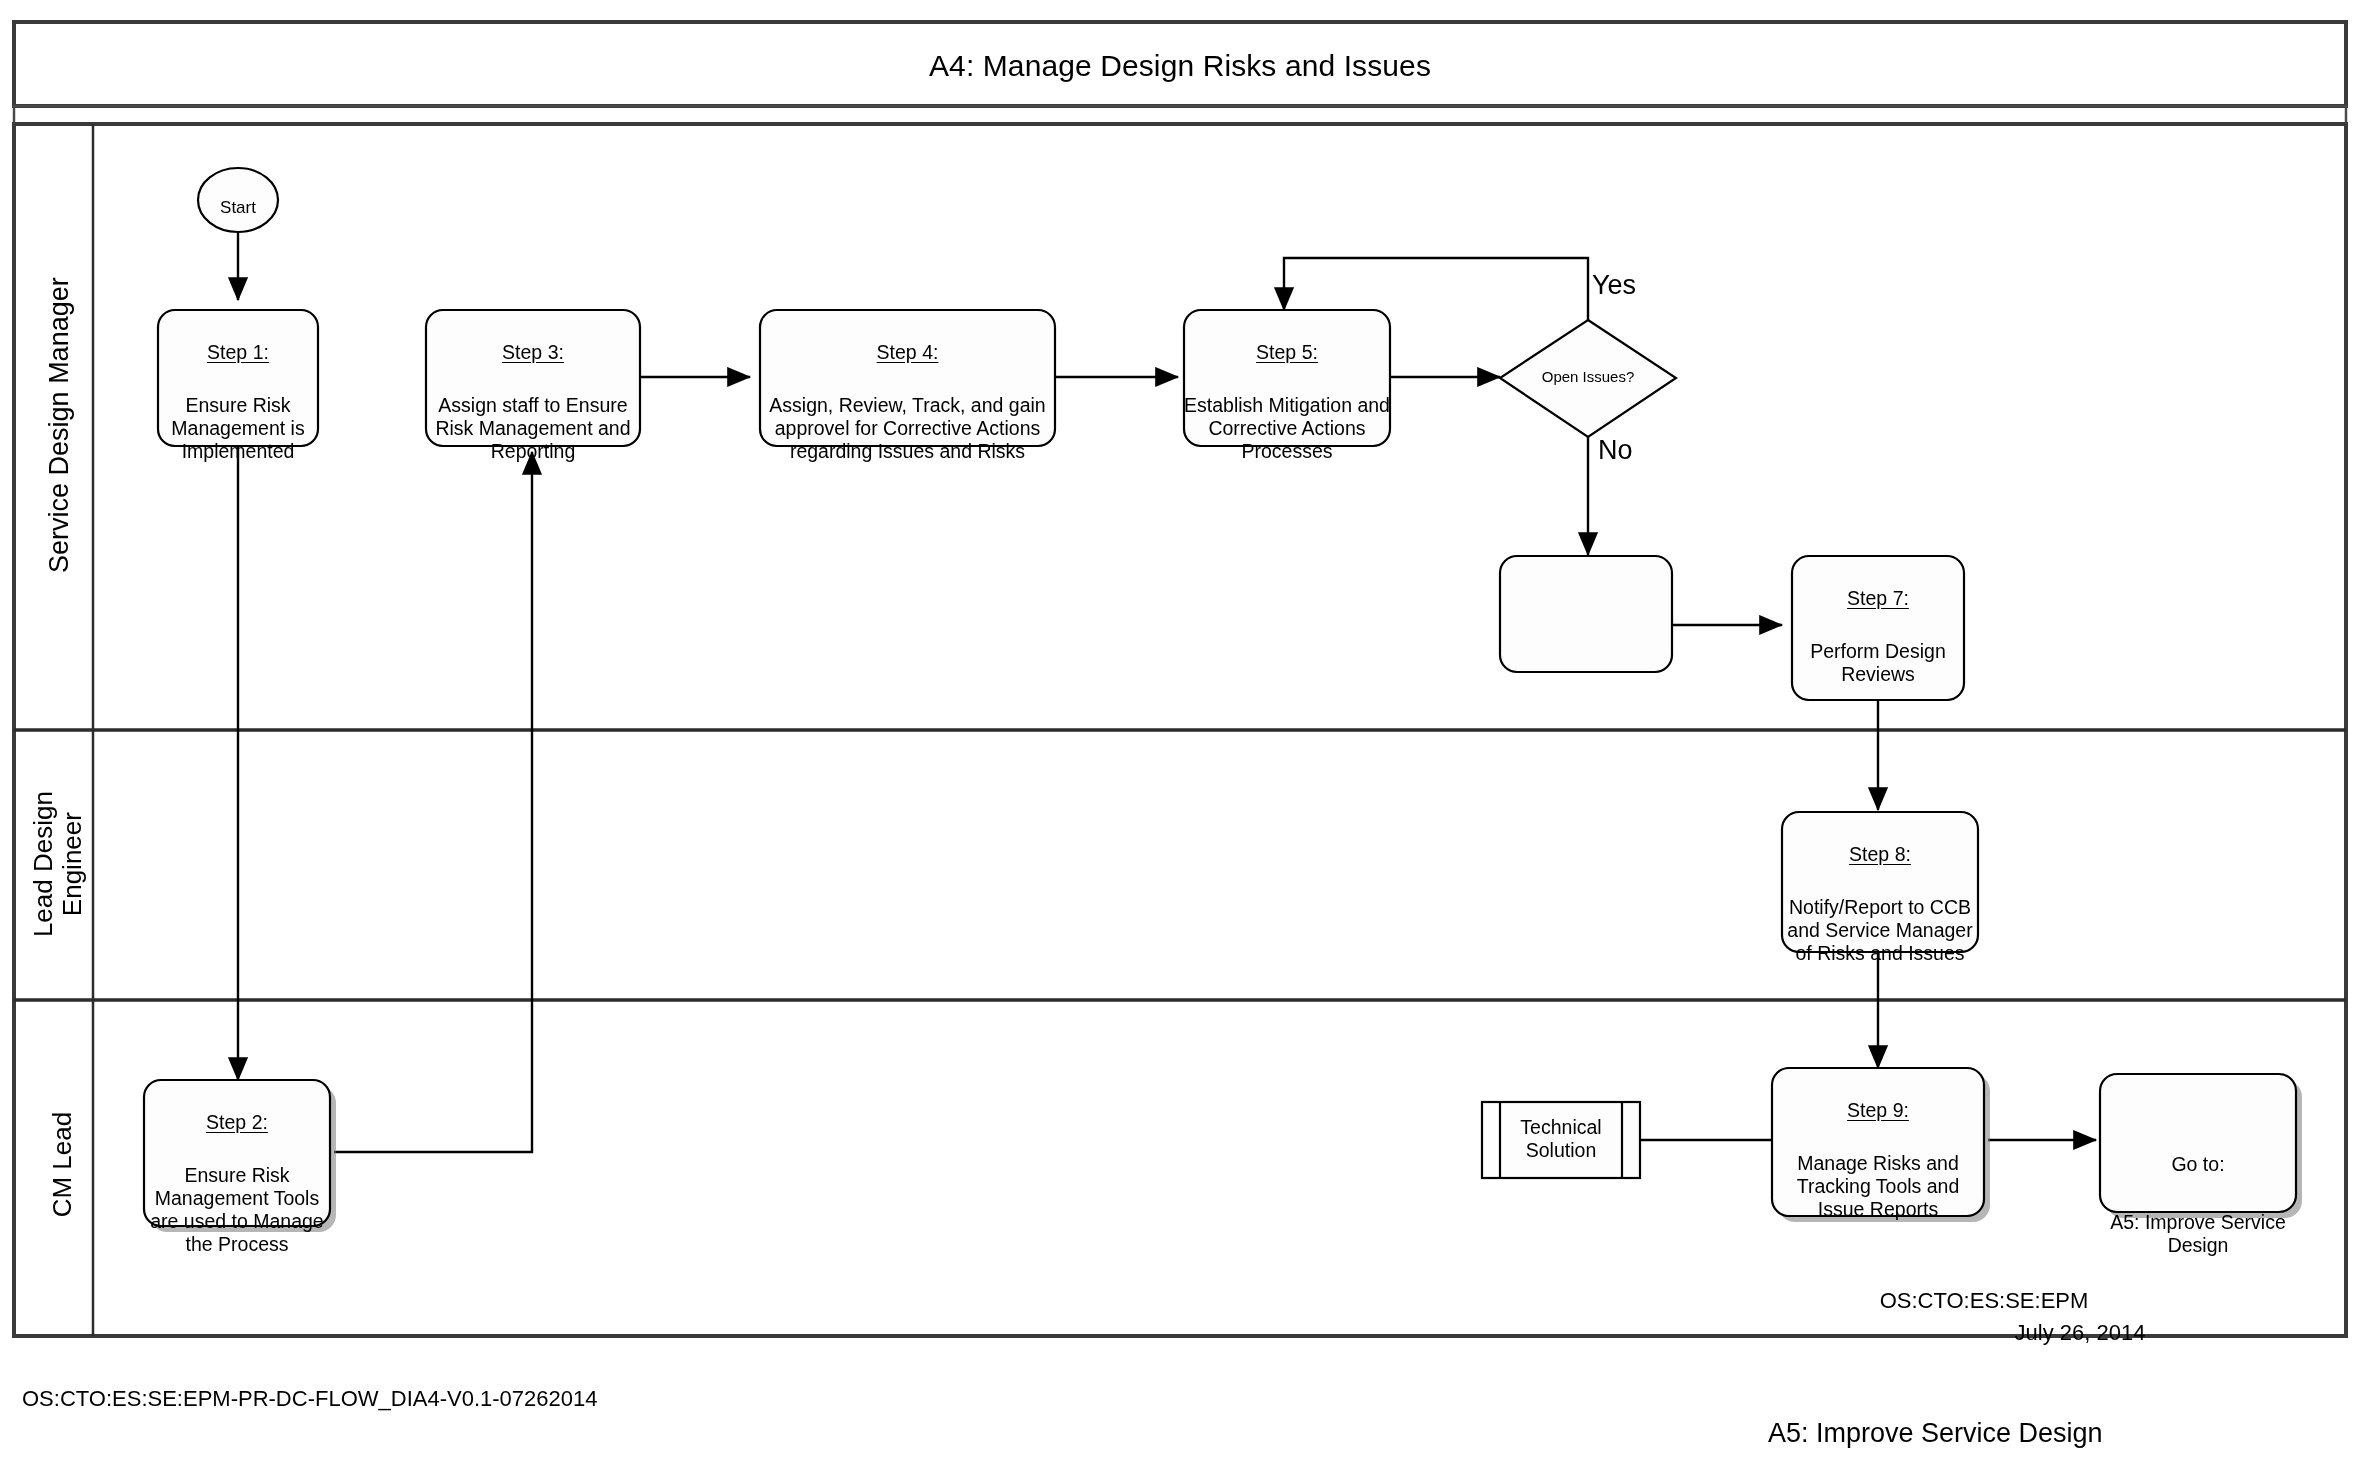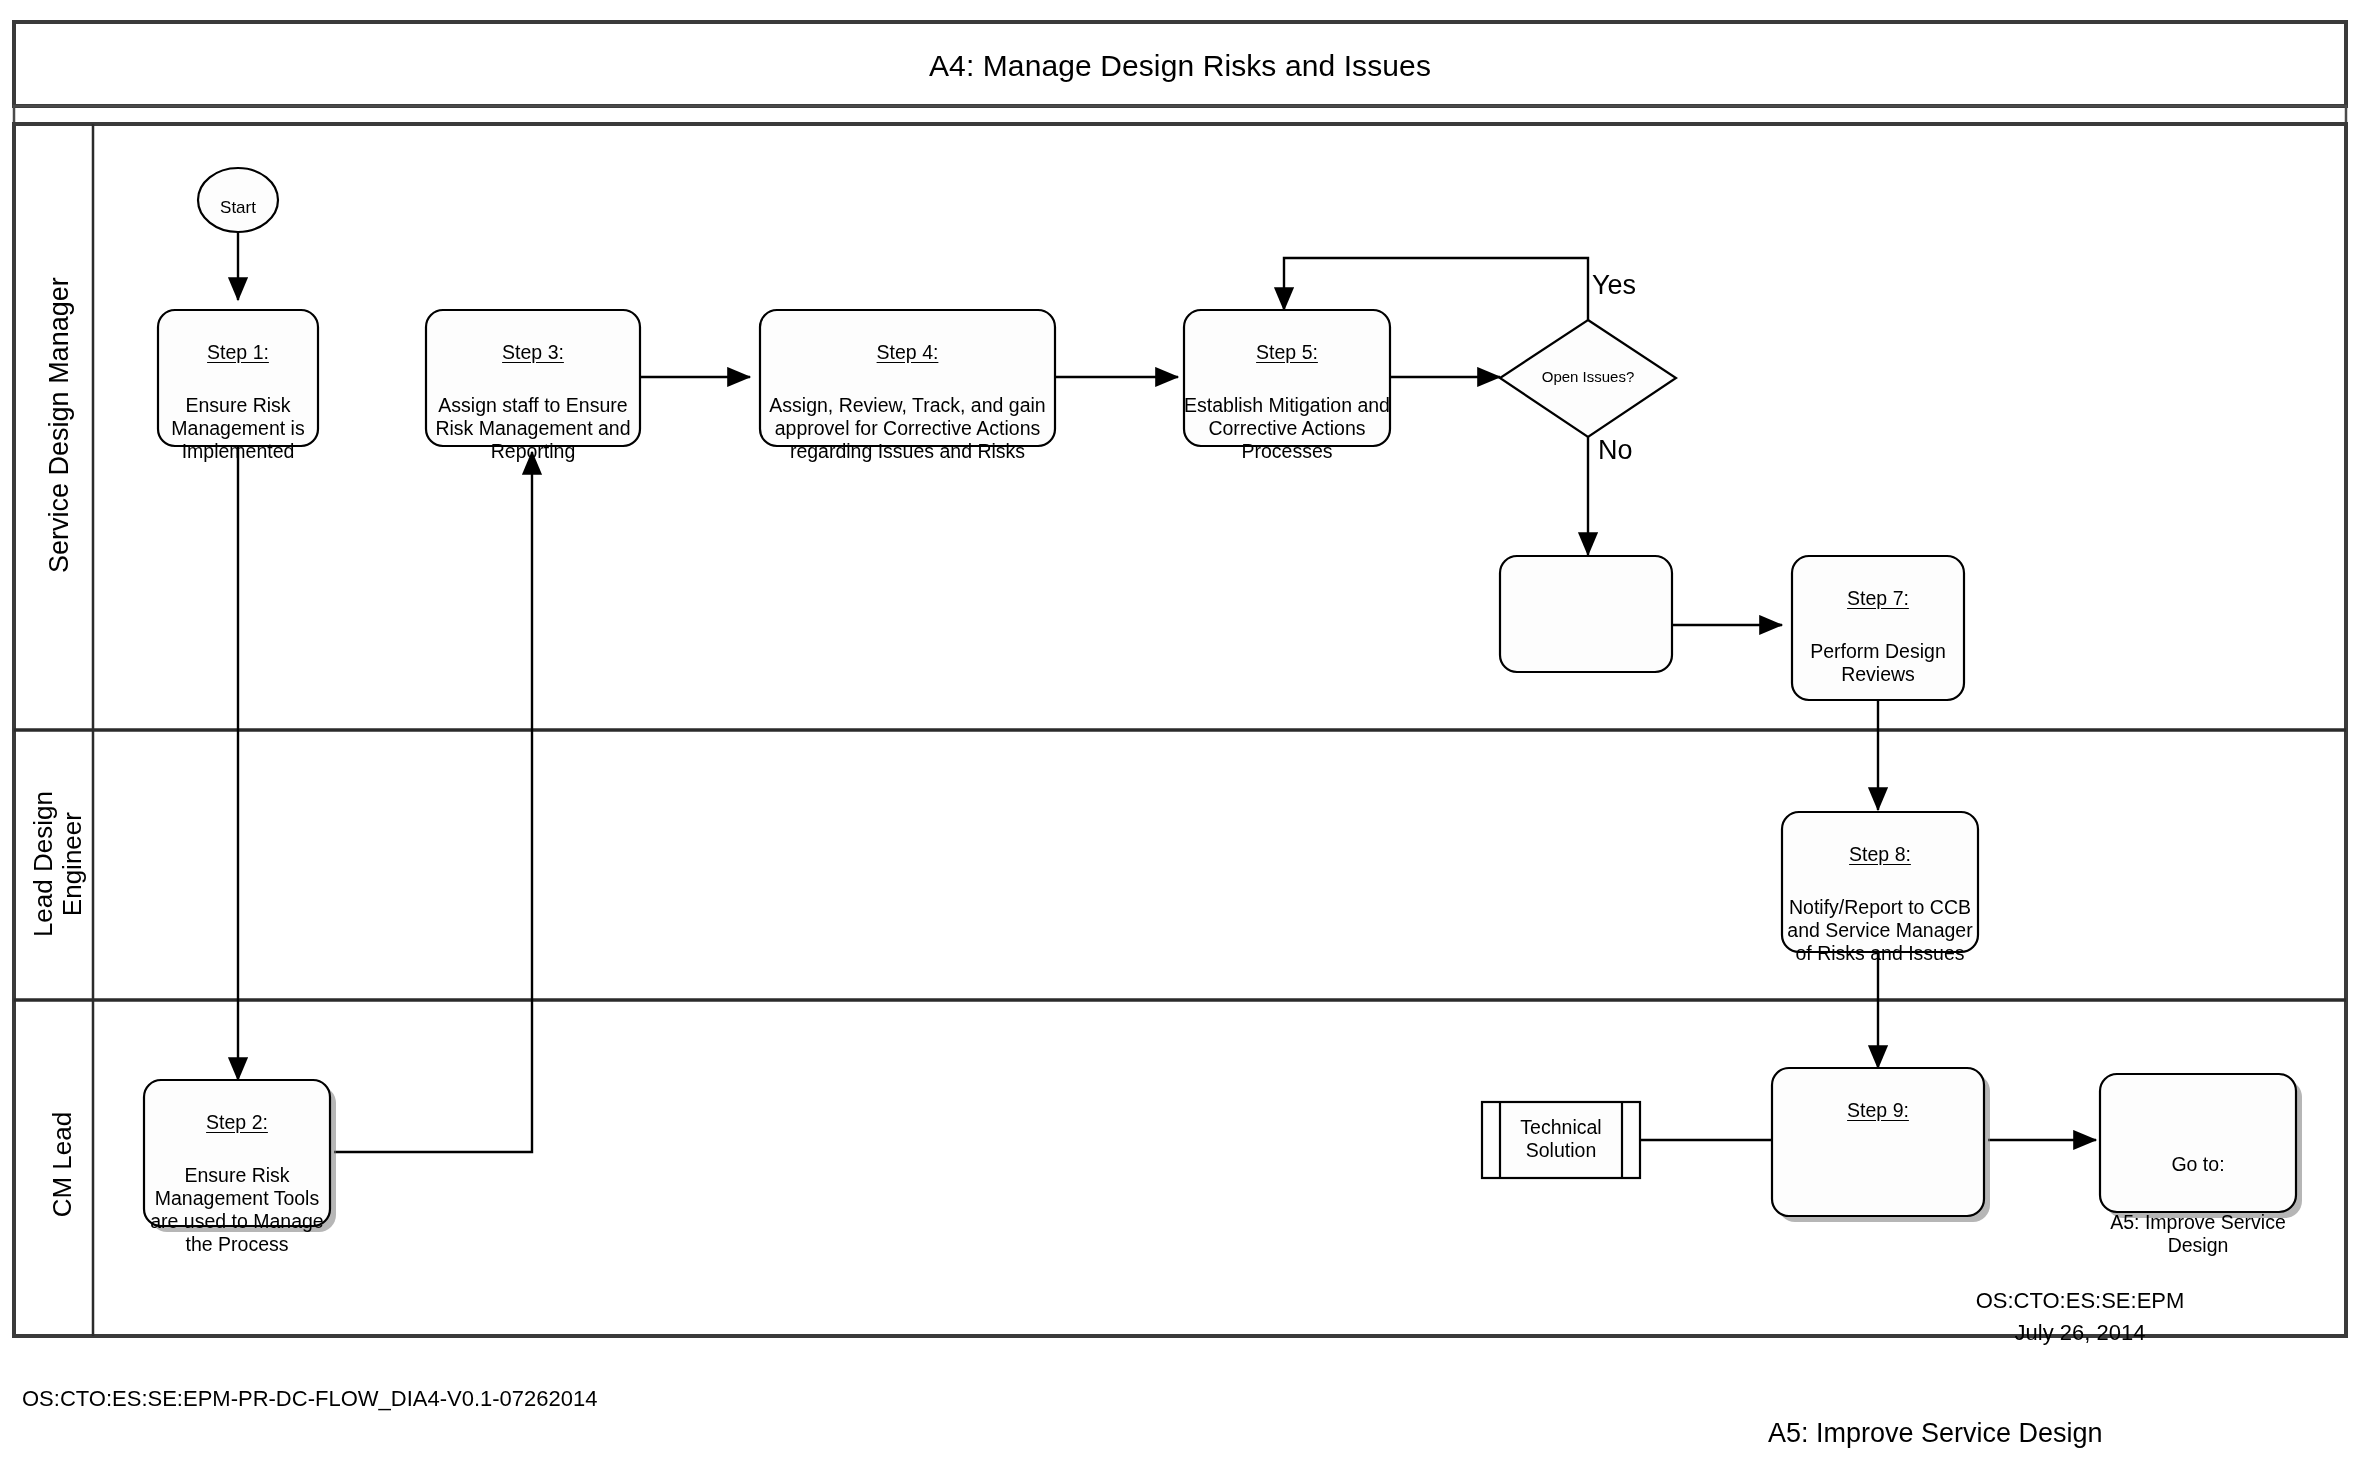--- a/index.html
+++ b/index.html
@@ -267,31 +267,34 @@
   <div class="txt" style="left:144px; top:1092px; width:186px;">
     <span class="node-title">Step 2:</span>
     <span class="node-body">Ensure Risk
 Management Tools
 are used to Manage
 the Process</span>
   </div>
 
   <div class="txt" style="left:1772px; top:1080px; width:212px;">
     <span class="node-title">Step 9:</span>
+    <span class="node-body">Manage Risks and
+Tracking Tools and
+Issue Reports</span>
   </div>
 
   <div class="txt tech-sol" style="left:1500px; top:1116px; width:122px;">Technical
 Solution</div>
 
   <div class="txt" style="left:2100px; top:1134px; width:196px;">
     <span class="goto-box-title">Go to:</span>
     <span class="node-body">A5: Improve Service
 Design</span>
   </div>
 
-  <div class="txt footer-right" style="left:1860px; top:1288px; width:440px;">OS:CTO:ES:SE:EPM</div>
+  <div class="txt footer-right" style="left:1764px; top:1288px; width:440px;">OS:CTO:ES:SE:EPM</div>
   <div class="txt footer-right" style="left:1860px; top:1320px; width:440px;">July 26, 2014</div>
 
   <div class="txt footer-left" style="left:22px; top:1386px; width:900px;">OS:CTO:ES:SE:EPM-PR-DC-FLOW_DIA4-V0.1-07262014</div>
 
   <div class="txt footer-big" style="left:1768px; top:1418px; width:600px;">A5: Improve Service Design</div>
 
 </div>
 
 </body></html>

